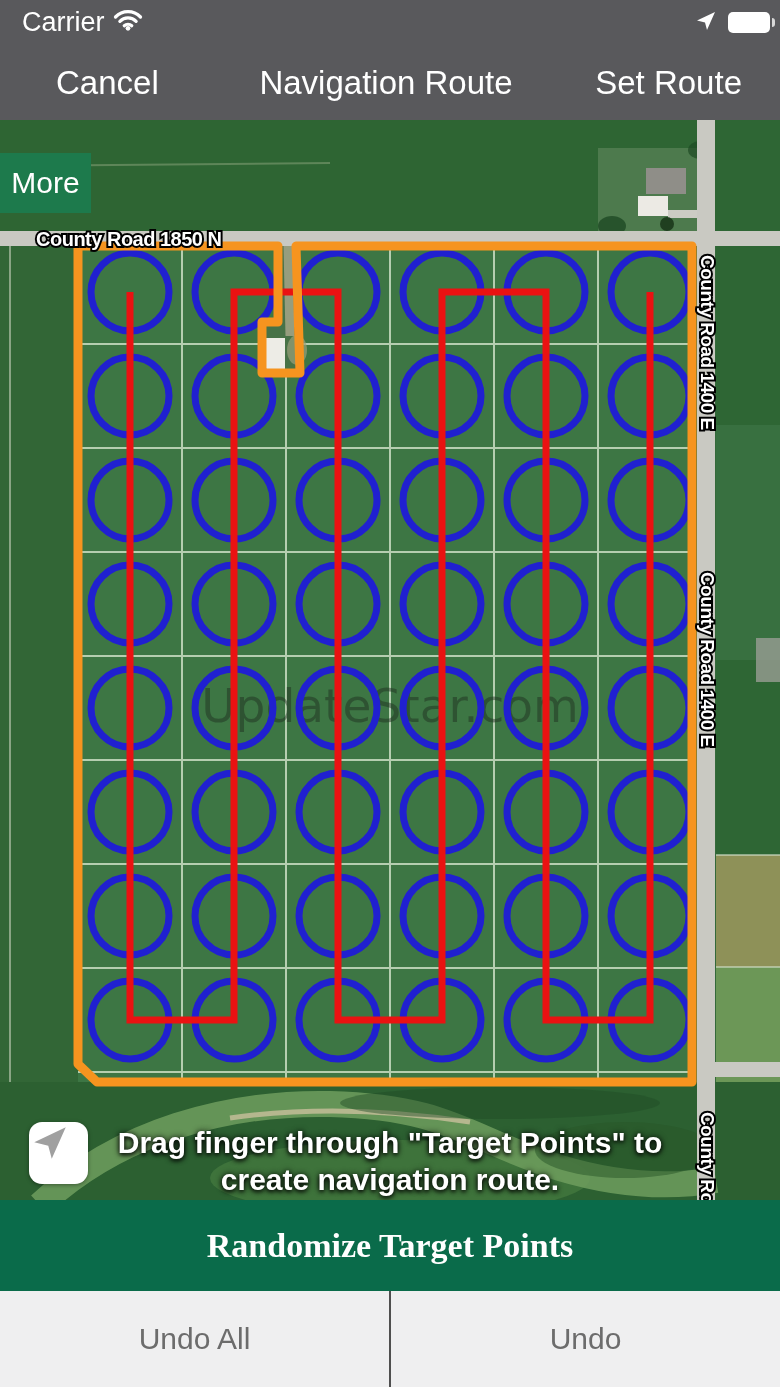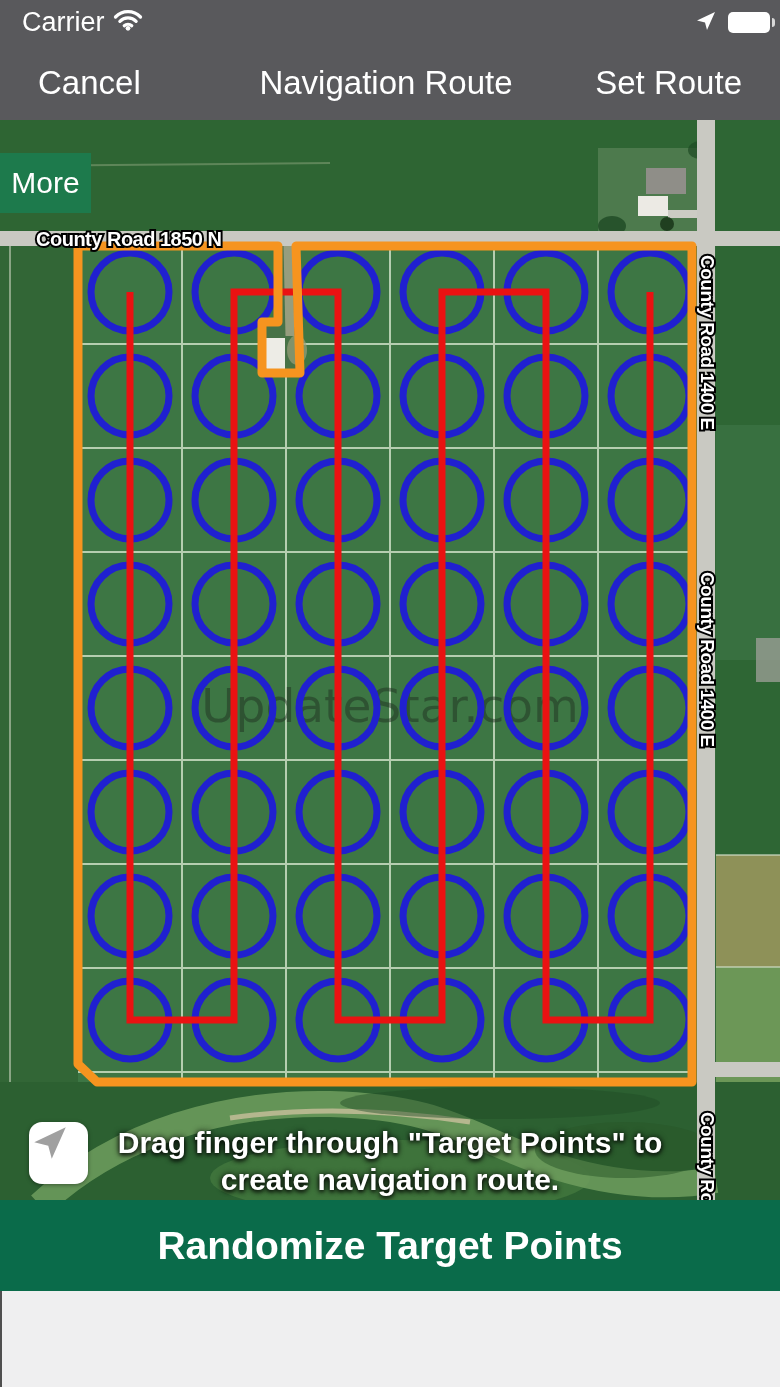--- a/index.html
+++ b/index.html
@@ -7,39 +7,39 @@
 
   
   .statusbar{height:45px;background:#59595c;display:flex;align-items:center;color:#fff;position:relative;}
   .sb-left{display:flex;align-items:center;gap:8px;margin-left:22px;font-size:27px;}
   .sb-time{position:absolute;left:0;right:0;text-align:center;font-size:27px;font-weight:600;}
   .sb-right{margin-left:auto;display:flex;align-items:center;gap:10px;margin-right:10px;}
   .battery{width:42px;height:21px;background:#fff;border-radius:5px;position:relative;}
   .battery:after{content:"";position:absolute;right:-5px;top:6px;width:3px;height:9px;background:#d8d8d8;border-radius:0 3px 3px 0;}
   .navbar{height:75px;background:#59595c;display:flex;align-items:center;color:#fff;position:relative;}
   .nav-btn{font-size:33px;color:#fff;background:none;border:none;font-family:inherit;padding:0;}
-  .nav-cancel{margin-left:38px;}
+  .nav-cancel{margin-left:56px;}
   .nav-set{margin-left:auto;margin-right:38px;}
   .nav-title{position:absolute;left:0;right:8px;text-align:center;font-size:33px;font-weight:500;pointer-events:none;}
 
   
   .map{position:relative;width:780px;height:1080px;overflow:hidden;background:#34693a;}
   .map svg{position:absolute;left:0;top:0;}
   .more-btn{position:absolute;left:0;top:33px;width:91px;height:60px;background:#1d7a4c;color:#fff;
     border:none;font-size:30px;font-family:inherit;display:flex;align-items:center;justify-content:center;}
   .target-point{fill:none;stroke-width:7px;}
   .instruction{position:absolute;left:0;top:1004px;width:780px;text-align:center;color:#fff;
     font-size:30px;font-weight:bold;line-height:37px;
     text-shadow:0 0 6px rgba(0,0,0,.9),0 2px 4px rgba(0,0,0,.85);}
   .nav-arrow-badge{position:absolute;left:29px;top:1002px;width:59px;height:62px;background:#fff;border-radius:13px;
     display:flex;align-items:center;justify-content:center;box-shadow:0 1px 4px rgba(0,0,0,.4);}
 
   
   .randomize{height:91px;background:#0a6b4a;color:#fff;display:flex;align-items:center;justify-content:center;
-    font-size:39px;font-weight:bold;width:100%;border:none;font-family:Liberation Sans, sans-serif;}
+    font-size:34px;font-weight:bold;width:100%;border:none;font-family:Liberation Serif, serif;}
   .undo-bar{height:96px;background:#efeff0;display:flex;}
   .undo-bar button{flex:1;background:none;border:none;font-family:inherit;font-size:30px;color:#6c6c6c;}
   .undo-bar .divider{width:2px;background:#4f4f4f;}
 
   
   .road-label{fill:#fff;stroke:#000;stroke-width:4px;paint-order:stroke;font-weight:bold;
     font-family:"Liberation Sans",sans-serif;letter-spacing:-0.5px;}
   .watermark{fill:#1c2a1e;opacity:.45;font-family:"DejaVu Sans",sans-serif;font-size:47px;}
 </style>
 </head>
@@ -202,14 +202,16 @@
     </svg>
   </div>
   <div class="instruction">
     <div>Drag finger through "Target Points" to</div>
     <div>create navigation route.</div>
   </div>
 </div>
 
 <button class="randomize">Randomize Target Points</button>
 <div class="undo-bar">
+  <button>Undo All</button>
   <div class="divider"></div>
+  <button>Undo</button>
 </div>
 
 </body></html>

